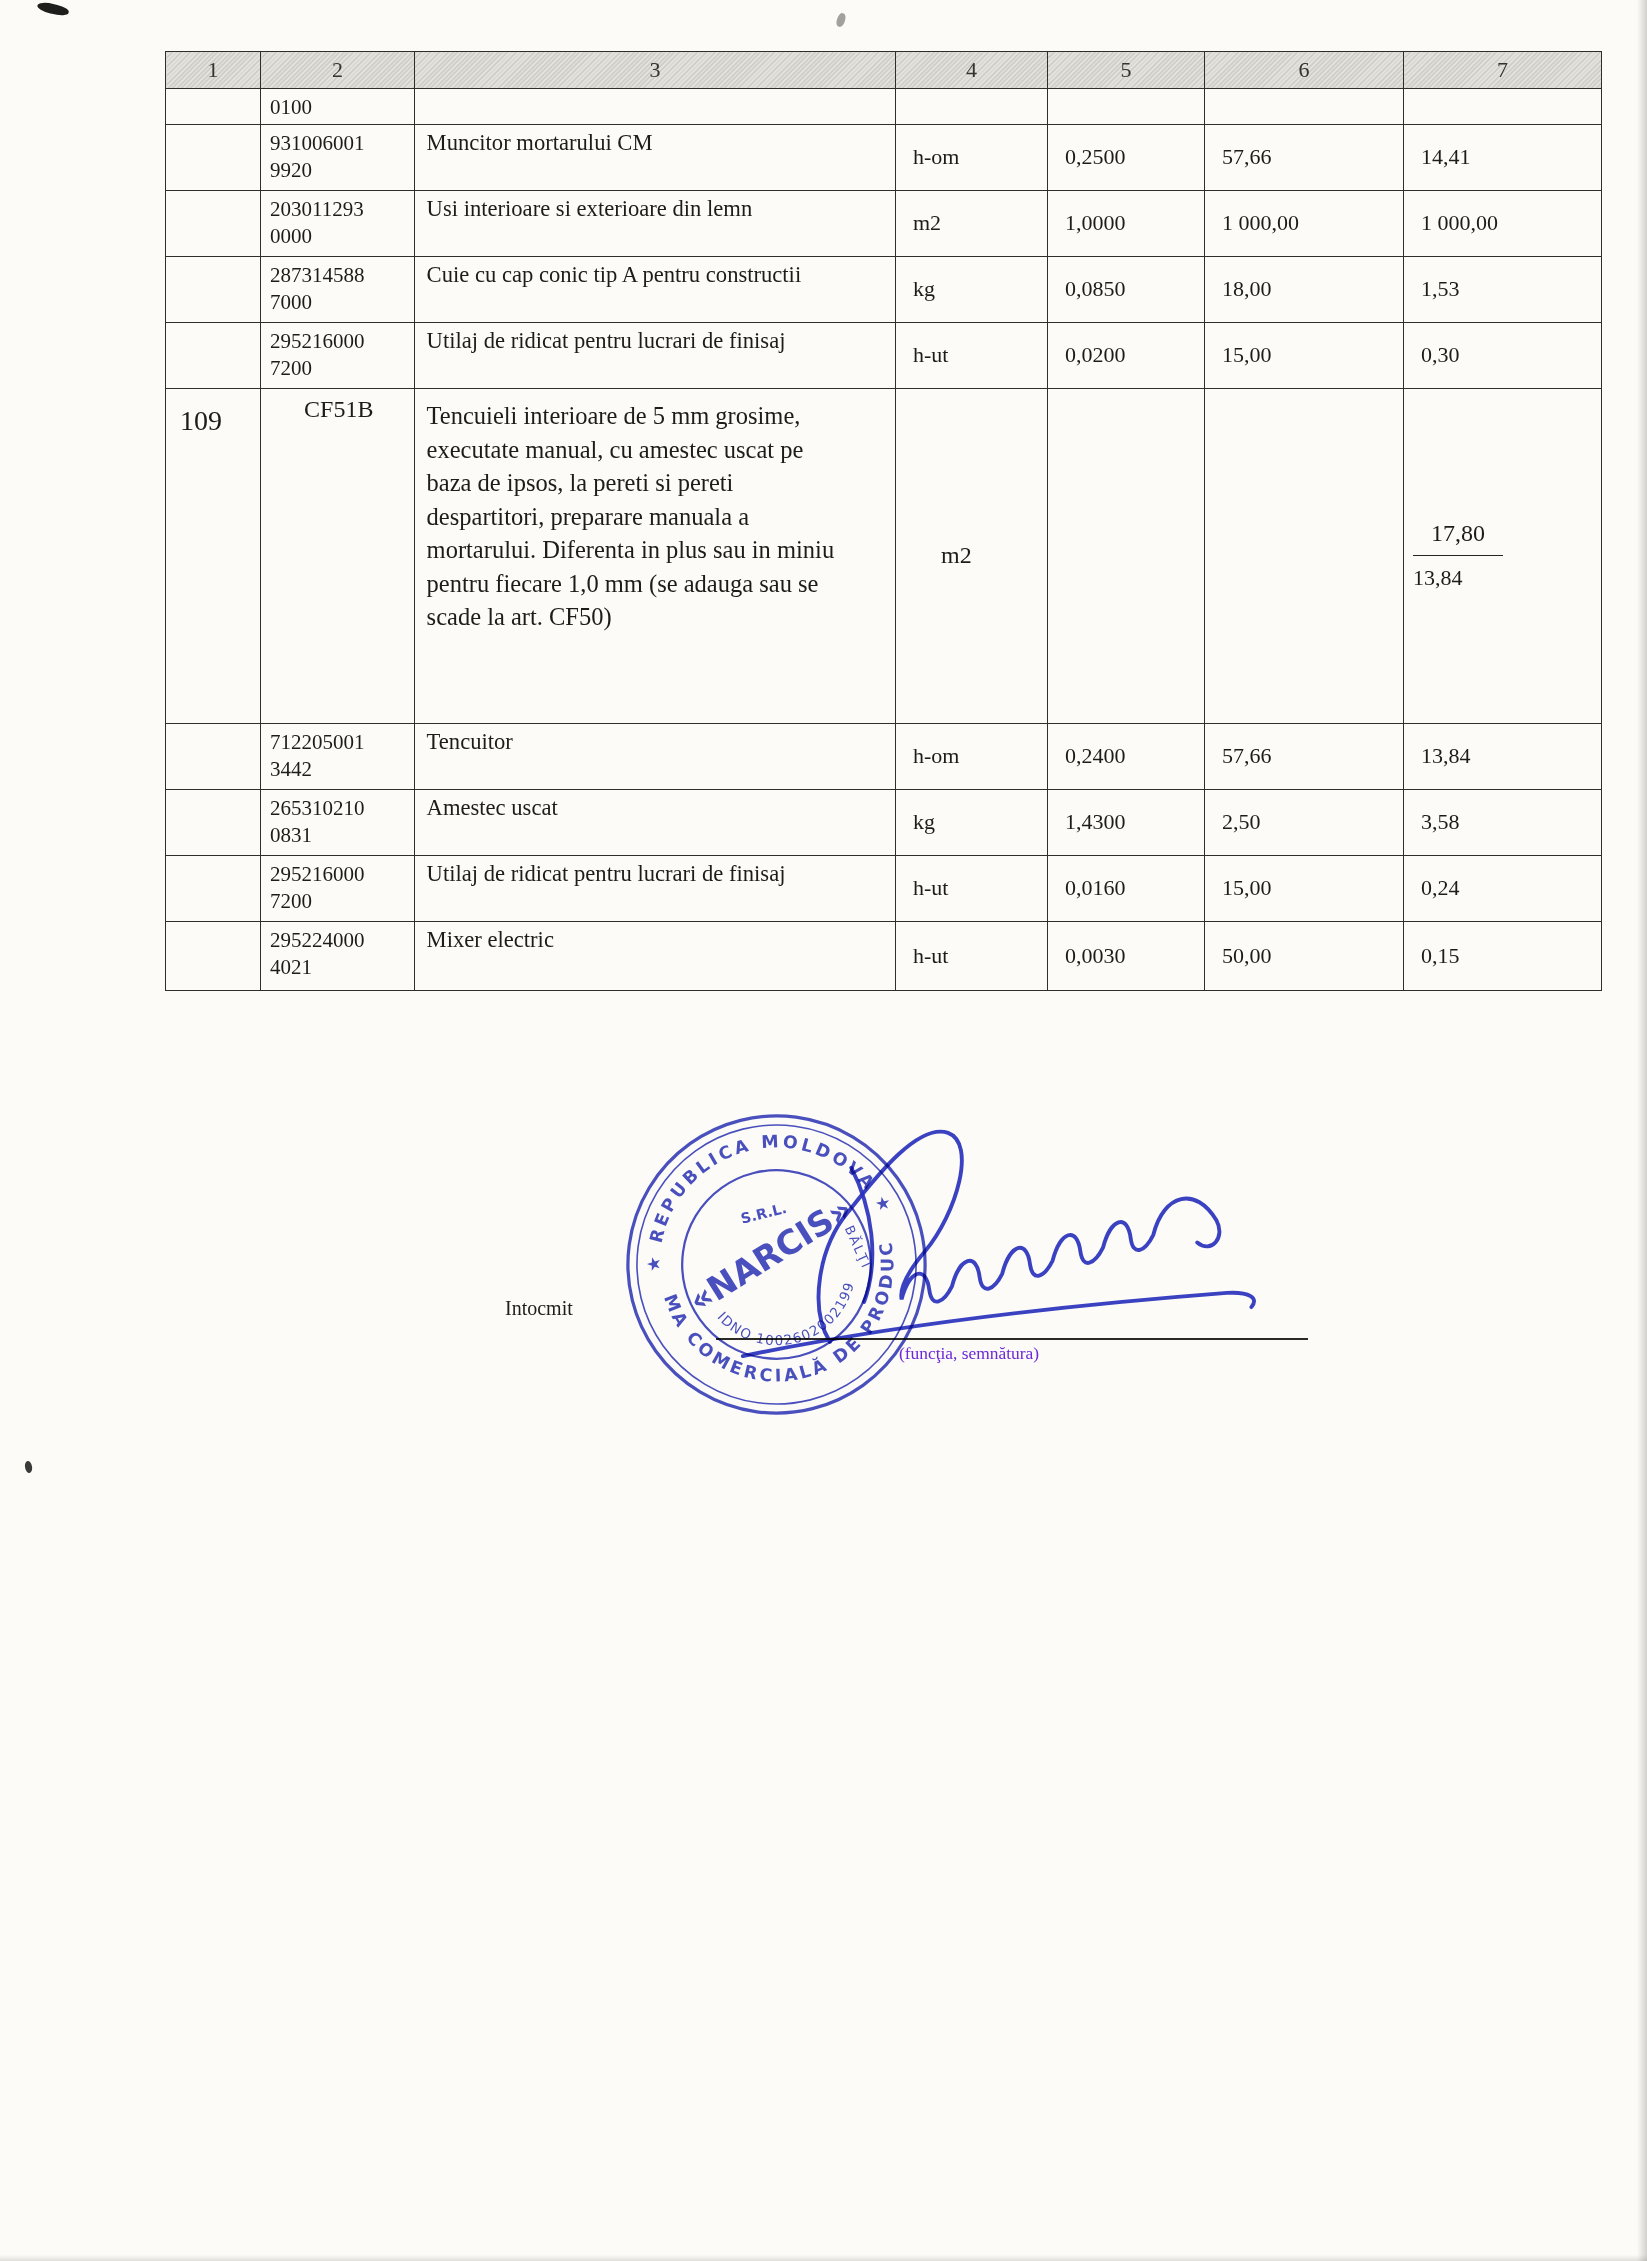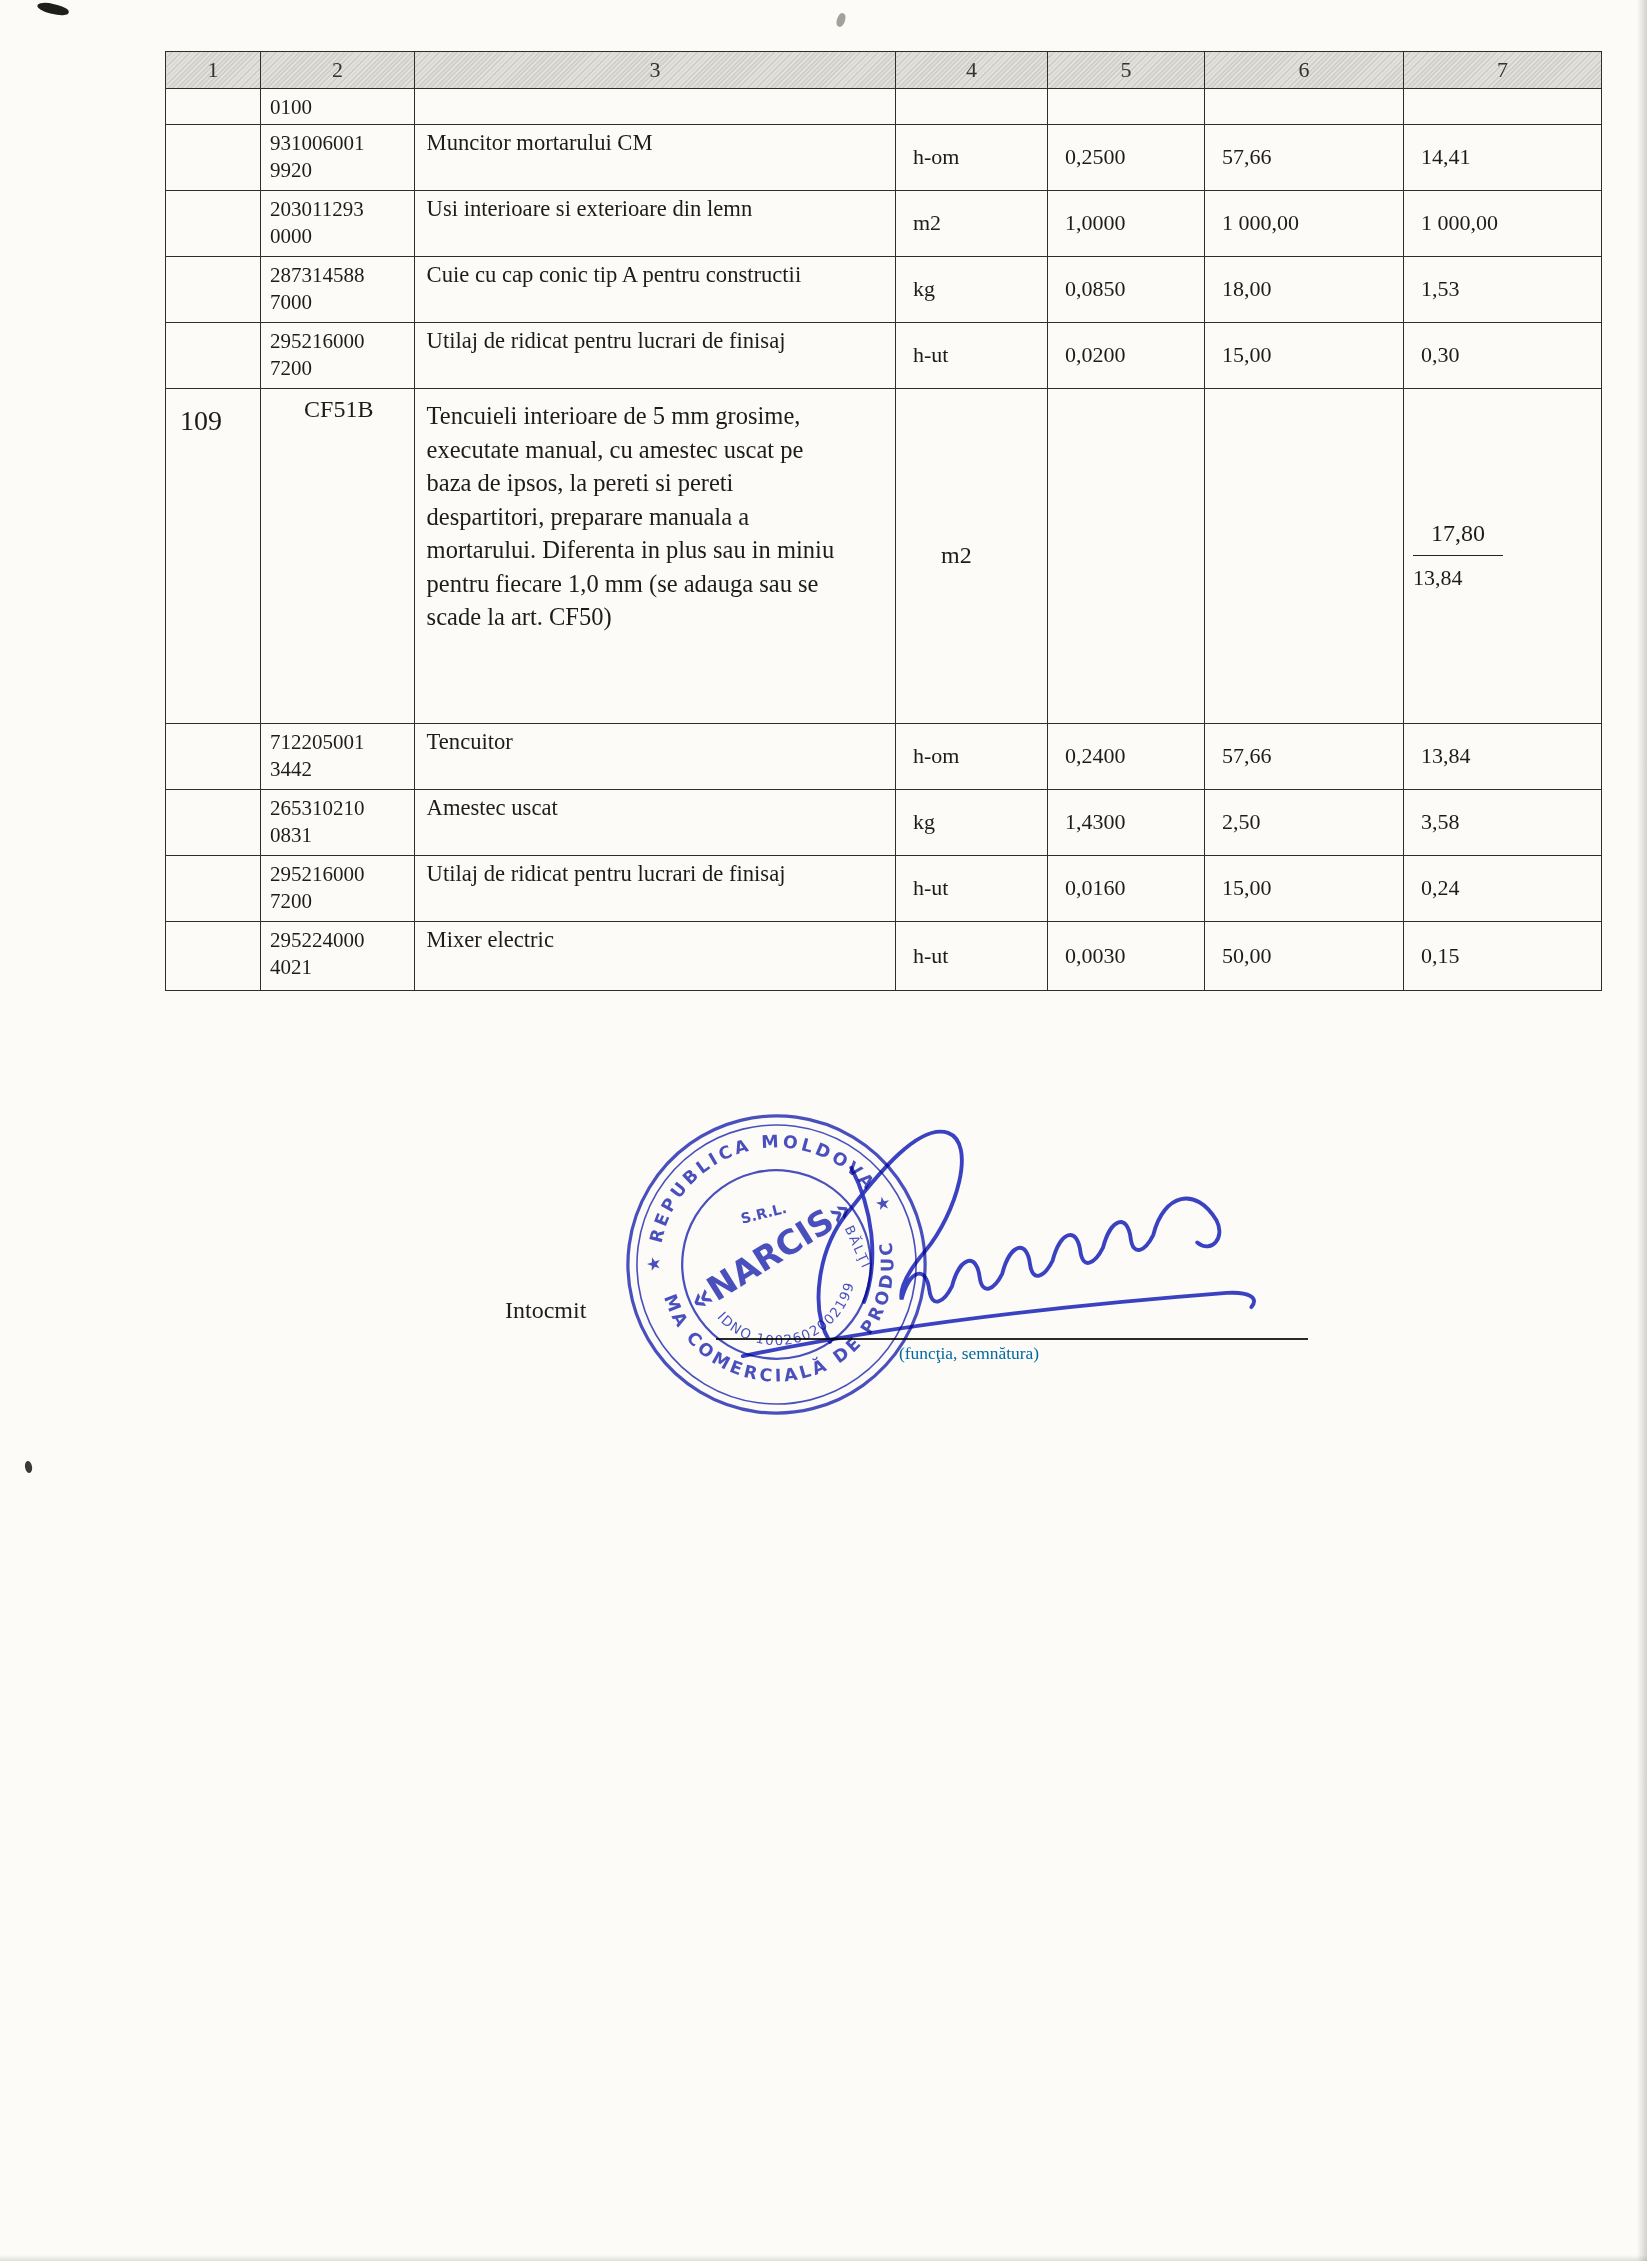--- a/index.html
+++ b/index.html
@@ -41,23 +41,23 @@
   tr.tall-row td.c-desc { font-size:24.5px; line-height:1.37; padding-top:10.3px; padding-right:56px; }
   tr.tall-row td.c-code { font-size:24px;text-align:center; }
   tr.tall-row td.c-um   { padding-left:45px; font-size:24px; }
   tr.tall-row td.c-val  { text-align:left; padding:10px 9px; font-size:24px; }
   .frac-top { display:inline-block; border-bottom:1.9px solid #25252("", sans-serif);
   }
   .frac-top { display:inline-block; border-bottom:1.9px solid #252522; padding:0 18px 7.8px 18px; }
   .frac-bot { margin-top:9px; font-size:22px; }
 
   
-  .intocmit { position:absolute; left:505px; top:1297px; font-size:24px; color:#1d1d1b; }
+  .intocmit { position:absolute; left:505px; top:1297px; font-size:20px; color:#1d1d1b; }
   .sig-line { position:absolute; left:716px; top:1338px; width:592px; height:1.9px; background:#2a2a27; }
-  .sig-caption { position:absolute; left:899px; top:1343px; font-size:17.4px; color:#0369a1; }
+  .sig-caption { position:absolute; left:899px; top:1343px; font-size:17.4px; color:#6d28d9; }
 
   
   .stamp { position:absolute; left:615px; top:1103px; width:323px; height:323px;
     opacity:.88; mix-blend-mode:multiply; }
   .st-ring { fill:none; stroke:#3139bb; }
   .stamp text { fill:#3139bb; font-family:"DejaVu Sans", sans-serif; }
   .st-ring-text { font-size:27px; letter-spacing:5px; font-weight:bold; }
   .st-idno { font-size:21px; letter-spacing:2px; }
   .st-srl  { font-size:22px; font-weight:bold; }
   .st-name { font-size:52px; font-weight:bold; font-family:"DejaVu Serif", serif; }

